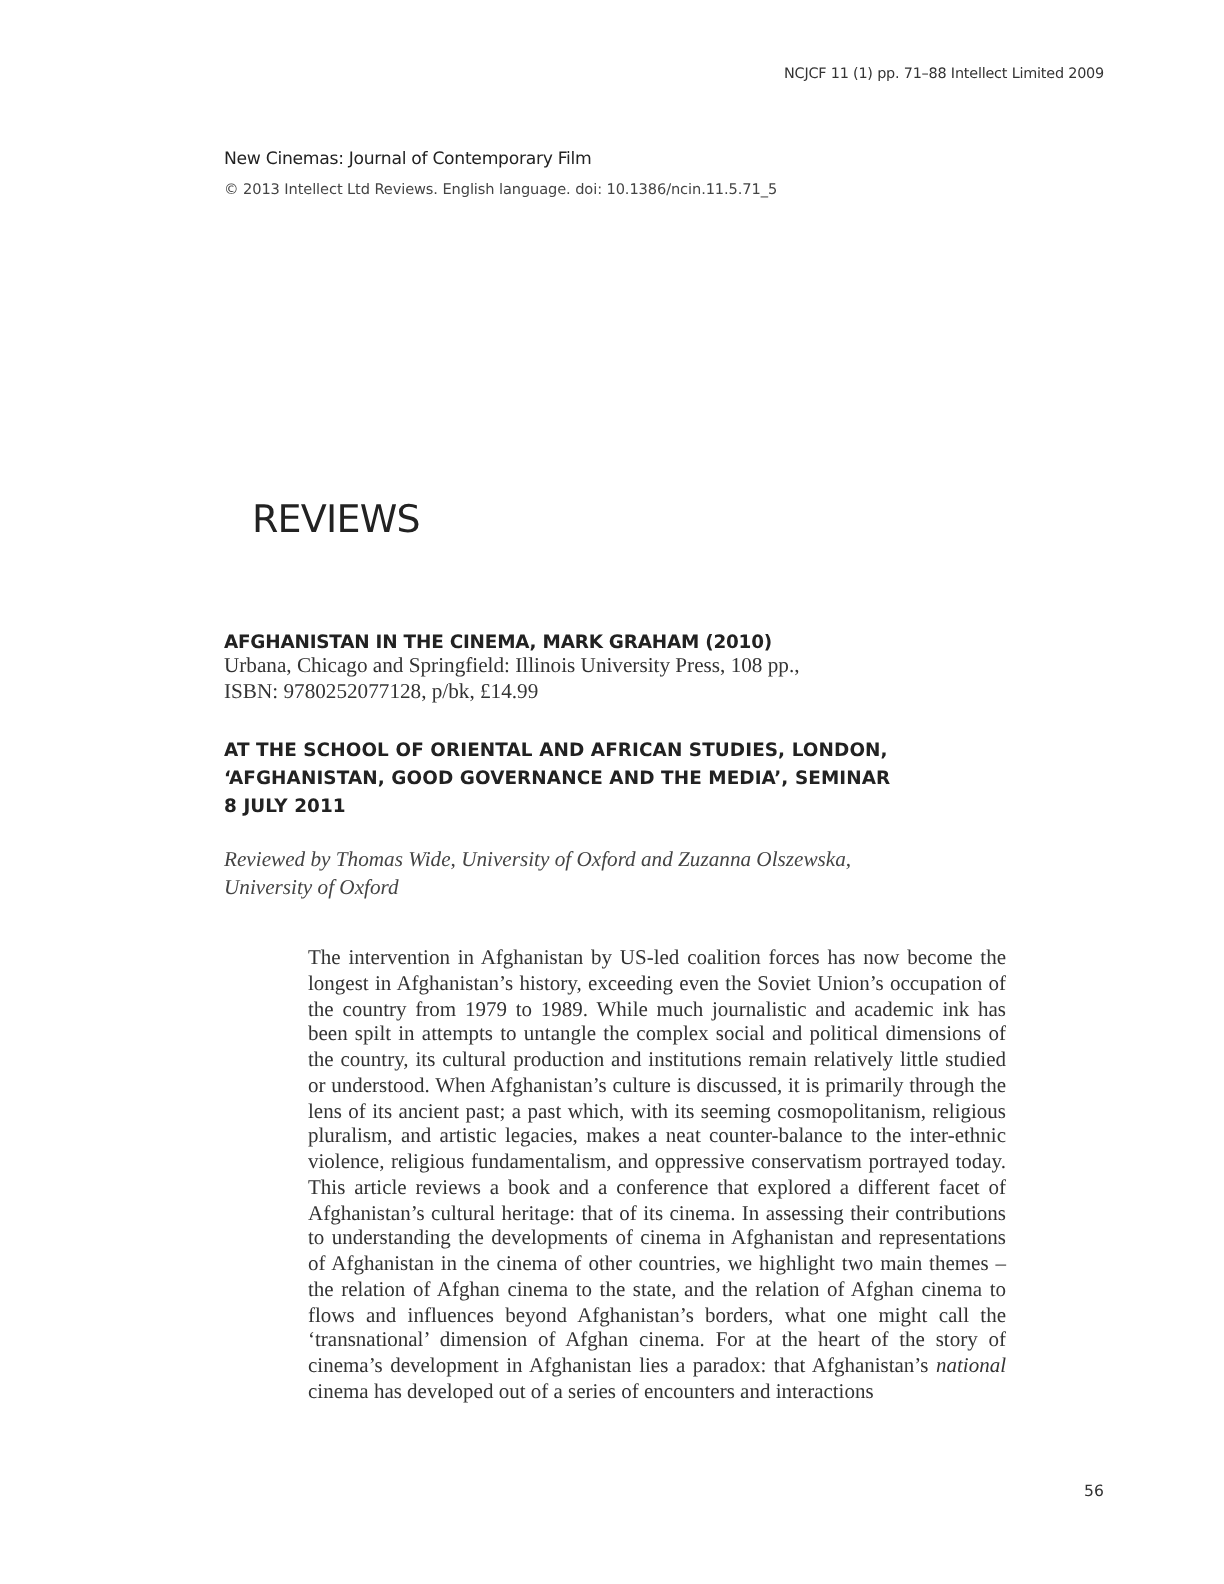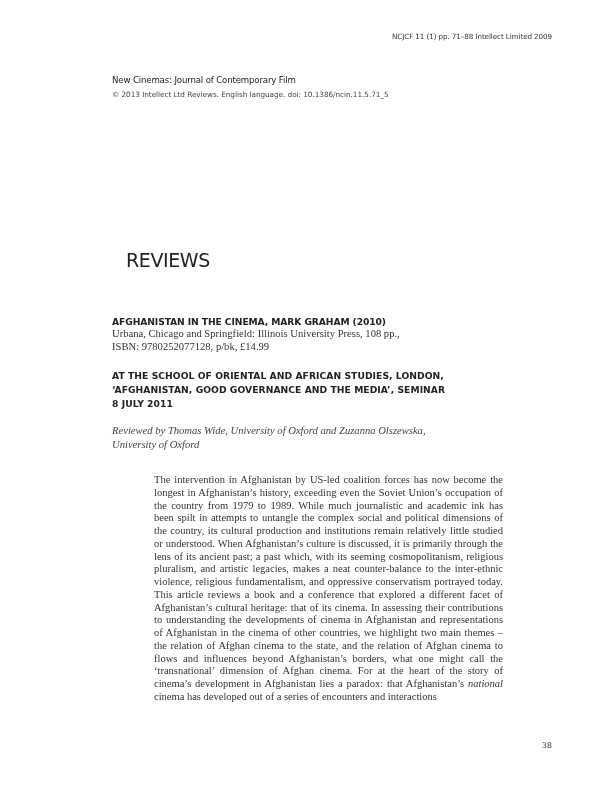--- a/index.html
+++ b/index.html
@@ -63,13 +63,13 @@
 
 <div class="review-item reviewer serif">
   <div>Reviewed by Thomas Wide, University of Oxford and Zuzanna Olszewska,</div>
   <div>University of Oxford</div>
 </div>
 
 <div class="body-text serif">
   <p><span>The intervention in Afghanistan by US-led coalition forces has now become the longest in Afghanistan’s history, exceeding even the Soviet Union’s occupation of the country from 1979 to 1989. While much journalistic and academic ink has been spilt in attempts to untangle the complex social and political dimensions of the country, its cultural production and institutions remain relatively little studied or understood. When Afghanistan’s culture is discussed, it is primarily through the lens of its ancient past; a past which, with its seeming cosmopolitanism, religious pluralism, and artistic legacies, makes a neat counter-balance to the inter-ethnic violence, religious funda­mentalism, and oppressive conservatism portrayed today. This article reviews a book and a conference that explored a different facet of Afghanistan’s cultural heritage: that of its cinema. In assessing their contributions to under­standing the developments of cinema in Afghanistan and representations of Afghanistan in the cinema of other countries, we highlight two main themes – the relation of Afghan cinema to the state, and the relation of Afghan cinema to flows and influences beyond Afghanistan’s borders, what one might call the ‘transnational’ dimension of Afghan cinema. For at the heart of the story of cinema’s development in Afghanistan lies a paradox: that Afghanistan’s </span><em>national</em><span> cinema has developed out of a series of encounters and interactions</span></p>
 </div>
 
-<div class="page-number sans">38</div>
+<div class="page-number sans">56</div>
 
 </body></html>

